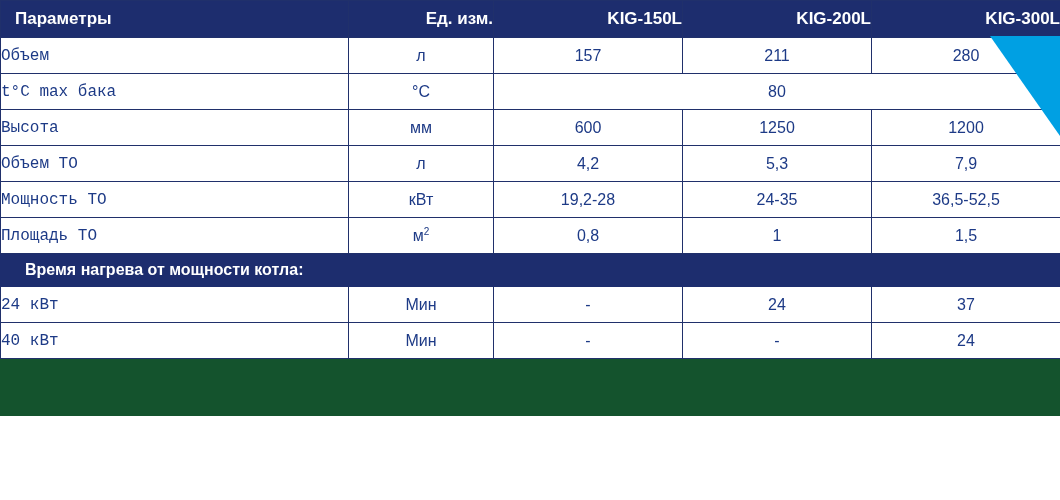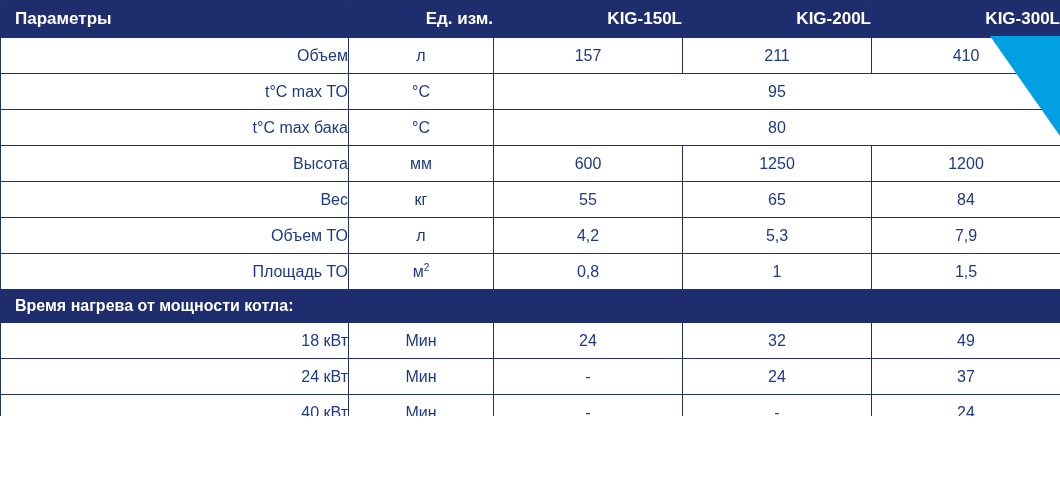--- a/index.html
+++ b/index.html
@@ -46,41 +46,42 @@
     vertical-align: middle;
     border-color: #1d2d6e;
   }
   .head-row th.param-head {
     text-align: left;
     padding-left: 14px;
   }
   td.param {
     color: #1d3a86;
     font-size: 16px;
-    text-align: right;
+    text-align: left;
     padding-left: 14px;
     height: 35px;
     vertical-align: middle;
     background: #ffffff;
+    font-family: Liberation Mono, monospace;
   }
   td.unit, td.val {
     color: #1d3a86;
     font-size: 16px;
     text-align: center;
     vertical-align: middle;
     height: 35px;
     background: #ffffff;
   }
   tr.section td {
     background: #1d2d6e;
     color: #ffffff;
     font-size: 16px;
     font-weight: bold;
     text-align: left;
-    padding-left: 14px;
+    padding-left: 24px;
     height: 32px;
     vertical-align: middle;
     border-color: #1d2d6e;
   }
   .sup {
     font-size: 10px;
     vertical-align: super;
   }
 </style>
 </head>
@@ -112,79 +113,67 @@
         <th>KIG-300L</th>
       </tr>
     </thead>
     <tbody>
 
       <tr>
         <td class="param">Объем</td>
         <td class="unit">л</td>
         <td class="val">157</td>
         <td class="val">211</td>
-        <td class="val">410</td>
+        <td class="val">280</td>
       </tr>
 
-      <tr>
-        <td class="param">t°C max ТО</td>
-        <td class="unit">°C</td>
-        <td class="val" colspan="3">95</td>
-      </tr>
 
       <tr>
         <td class="param">t°C max бака</td>
         <td class="unit">°C</td>
         <td class="val" colspan="3">80</td>
       </tr>
 
       <tr>
         <td class="param">Высота</td>
         <td class="unit">мм</td>
         <td class="val">600</td>
         <td class="val">1250</td>
         <td class="val">1200</td>
       </tr>
 
-      <tr>
-        <td class="param">Вес</td>
-        <td class="unit">кг</td>
-        <td class="val">55</td>
-        <td class="val">65</td>
-        <td class="val">84</td>
-      </tr>
 
       <tr>
         <td class="param">Объем ТО</td>
         <td class="unit">л</td>
         <td class="val">4,2</td>
         <td class="val">5,3</td>
         <td class="val">7,9</td>
       </tr>
 
+      <tr>
+        <td class="param">Мощность ТО</td>
+        <td class="unit">кВт</td>
+        <td class="val">19,2-28</td>
+        <td class="val">24-35</td>
+        <td class="val">36,5-52,5</td>
+      </tr>
 
       <tr>
         <td class="param">Площадь ТО</td>
         <td class="unit"><span>м</span><span class="sup">2</span></td>
         <td class="val">0,8</td>
         <td class="val">1</td>
         <td class="val">1,5</td>
       </tr>
 
       <tr class="section">
         <td colspan="5">Время нагрева от мощности котла:</td>
       </tr>
 
-      <tr>
-        <td class="param">18 кВт</td>
-        <td class="unit">Мин</td>
-        <td class="val">24</td>
-        <td class="val">32</td>
-        <td class="val">49</td>
-      </tr>
 
       <tr>
         <td class="param">24 кВт</td>
         <td class="unit">Мин</td>
         <td class="val">-</td>
         <td class="val">24</td>
         <td class="val">37</td>
       </tr>
 
 

